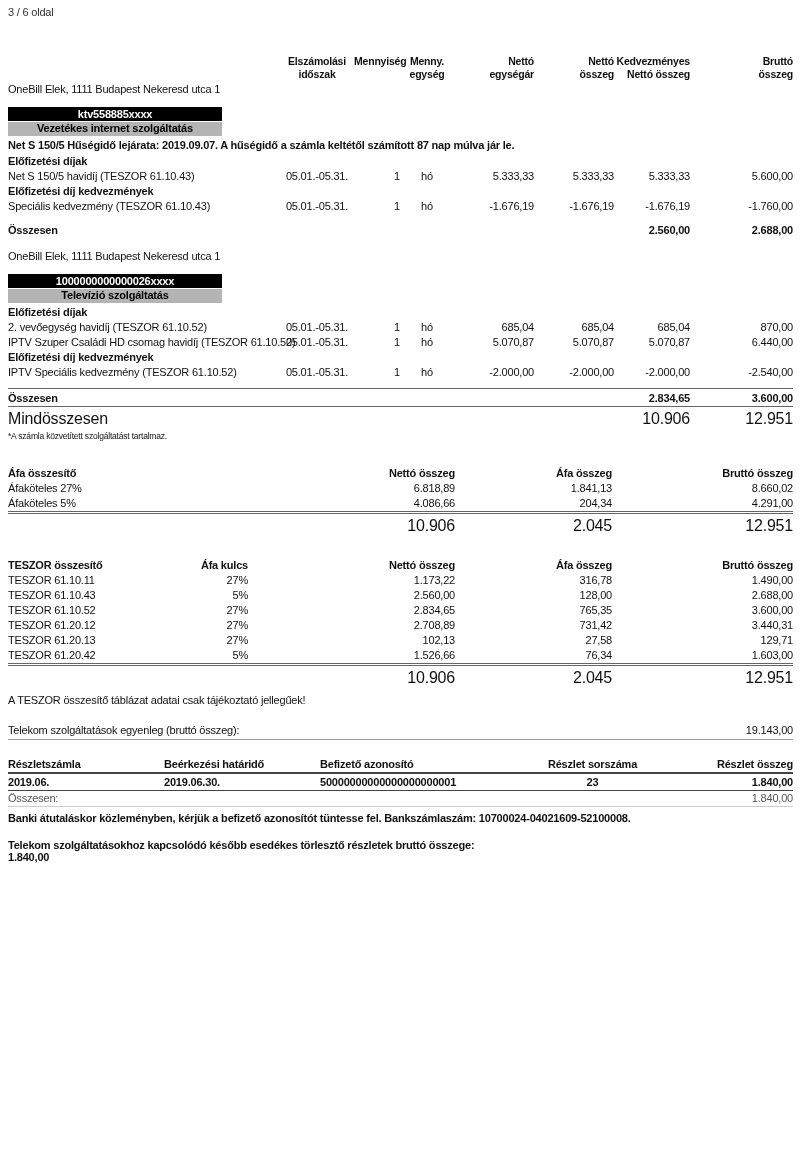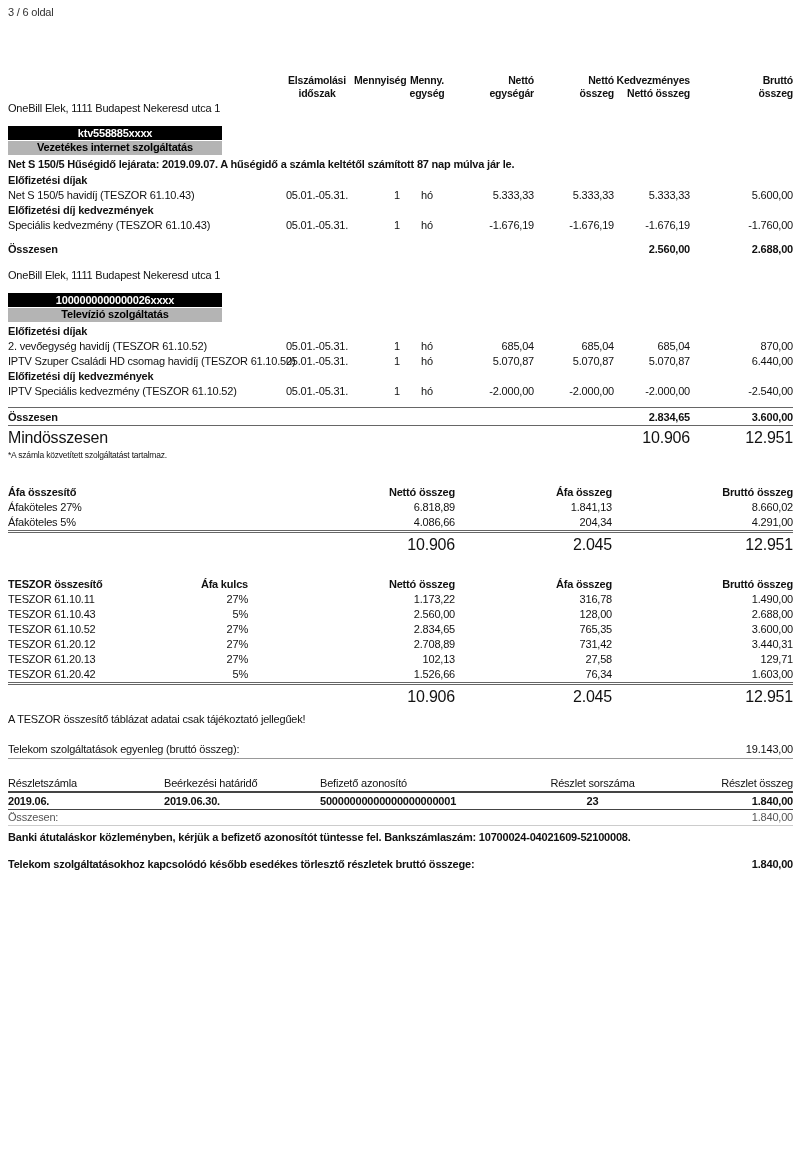--- a/index.html
+++ b/index.html
@@ -13,42 +13,42 @@
 
   table { border-collapse:collapse; table-layout:fixed; width:785px; }
   td { padding:1px 0; vertical-align:bottom; line-height:13px; white-space:nowrap; }
   .num { text-align:right; }
   .ctr { text-align:center; }
   .b { font-weight:bold; }
   .th { font-weight:bold; white-space:pre-line; vertical-align:top; font-size:10.5px; line-height:13px; }
   .teszor { font-size:11px; }
   .footnote { font-size:8.5px; }
 
-  .charges { margin-top:55px; }
+  .charges { margin-top:36px; }
   .bar-black { width:214px; height:14px; line-height:14px; background:#000; color:#fff; font-weight:bold; text-align:center; }
   .bar-gray  { width:214px; height:14px; line-height:13px; background:#b4b4b4; color:#000; font-weight:bold; text-align:center; margin-top:1px; }
   tr.pt2 td { padding-top:2px; }
   tr.pt10 td { padding-top:10px; }
   tr.pt12 td { padding-top:12px; }
   tr.rule-top td { border-top:1px solid #666; padding-top:3px; }
   tr.spacer td { padding:0; height:8px; }
   .grand td { border-top:1px solid #666; font-size:16px; line-height:19px; padding-top:2px; }
 
   .sumtbl { margin-top:22px; }
   .sumtbl .totals td { border-top:3px double #666; font-size:16px; line-height:19px; padding-top:2px; }
   .note { margin-top:6px; }
 
   .balance { display:flex; justify-content:space-between; width:785px; margin-top:18px;gap:30px; }
   .h2 { font-size:15px; font-weight:bold; margin-top:24px; line-height:18px; }
   .inst { margin-top:3px; }
-  .inst tr.ihead td { border-top:1px solid #999; border-bottom:2px solid #444; font-weight:normal; padding-top:18px; }
+  .inst tr.ihead td { border-top:1px solid #999; border-bottom:2px solid #444; font-weight:bold; padding-top:18px; }
   .inst tr.irow td { border-bottom:1px solid #444; font-weight:bold; padding-top:2px; }
   .inst tr.itotal td { color:#555; border-bottom:1px solid #ccc; }
   .bank-note { font-weight:bold; margin-top:5px; width:785px; }
-  .future { display:flex; justify-content:space-between; width:785px; margin-top:15px; font-weight:bold; }
+  .future { display:flex; justify-content:space-between; width:785px; margin-top:15px; font-weight:bold;flex-direction:column; }
 </style>
 </head>
 <body>
 
 <div class="page">
 
   <div class="page-label">3 / 6 oldal</div>
 
   <table class="charges">
     <colgroup>

